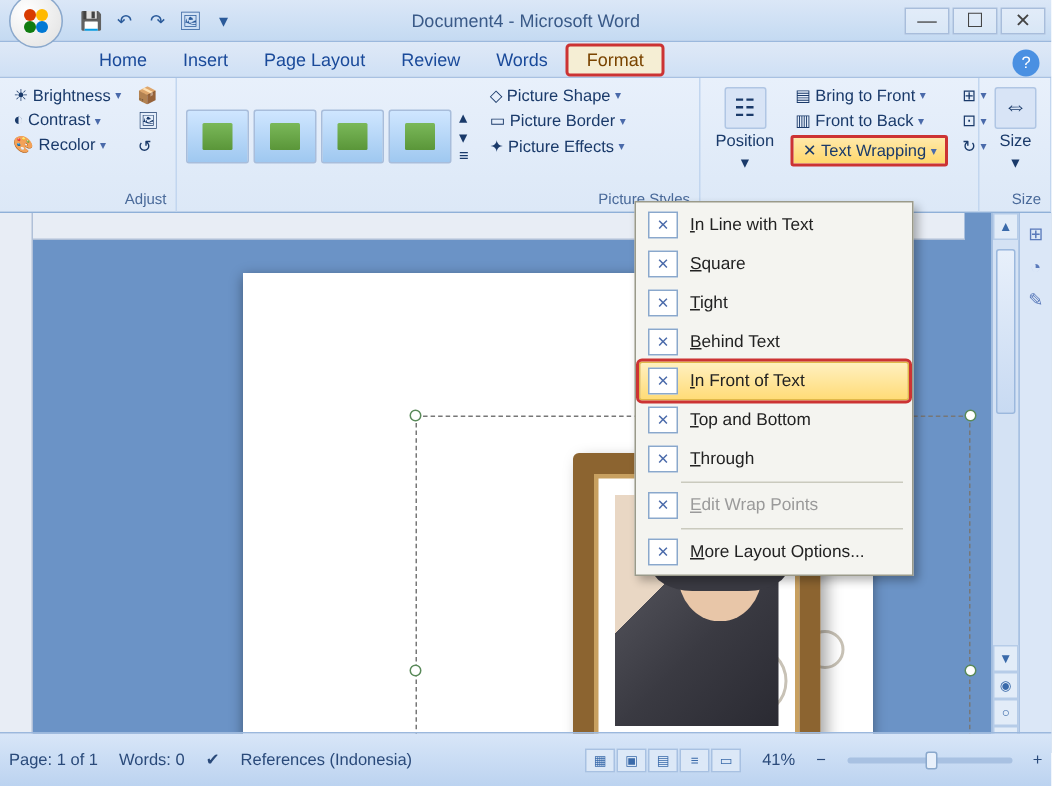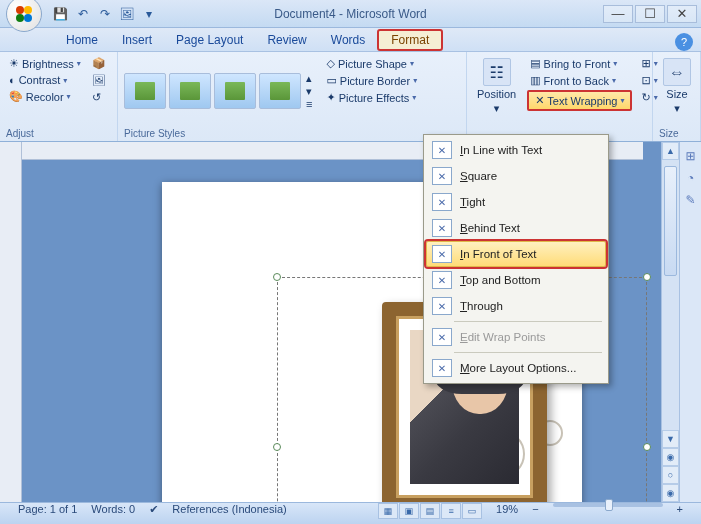--- a/index.html
+++ b/index.html
@@ -14,21 +14,21 @@
 .win-btn { width: 30px; height: 18px; display: flex; align-items: center; justify-content: center; font-size: 13px; color: #444; background: rgba(255,255,255,0.3); border: 1px solid #a8bddb; cursor: pointer; }
 
 .tabs { height: 24px; background: linear-gradient(#dfe9f7,#cfe0f5); display: flex; align-items: flex-end; padding-left: 54px; font-size: 12px; border-bottom: 1px solid #a8c1e2;}
 .tab { padding: 4px 12px; color: #1a4a9a; cursor: pointer; }
 .tab.active { background: #f5eed4; border: 2px solid #cc3333; border-radius: 3px; color: #7a4400; font-weight: 500; padding: 2px 12px; }
 .help-btn { margin-left: auto; margin-right: 8px; width: 18px; height: 18px; border-radius: 50%; background: #4a90e2; color: #fff; font-size: 11px; display: flex; align-items: center; justify-content: center; }
 
 .ribbon { height: 90px; background: linear-gradient(#e8f0fb,#dce8f7); display: flex; border-bottom: 1px solid #8fb0d8; }
 .group { border-right: 1px solid #c2d6ef; padding: 4px 6px 2px; display: flex; flex-direction: column; }
 .group-body { flex: 1; display: flex; gap: 3px; }
-.group-label { font-size: 10px; color: #4a6a9a; text-align: left; padding-top: 2px; }
+.group-label { font-size: 10px; color: #4a6a9a; text-align: right; padding-top: 2px; }
 .vstack { display: flex; flex-direction: column; gap: 2px; }
 .ribbon-btn { display: flex; align-items: center; gap: 3px; font-size: 11px; color: #1a3a6a; padding: 1px 3px; cursor: pointer; white-space: nowrap; }
 .ribbon-btn .chev { font-size: 8px; color: #4a6aaa; }
 .style-gallery { display: flex; gap: 3px; align-items: center; }
 .style-thumb { width: 42px; height: 36px; background: linear-gradient(#cfe6ff,#9fc8f0); border: 1px solid #a8bddb; border-radius: 2px; position: relative; }
 .style-thumb::after { content:""; position:absolute; inset: 8px 10px; background: linear-gradient(#7ab859,#5a9639); border-radius: 1px;}
 .big-btn { display: flex; flex-direction: column; align-items: center; font-size: 11px; color: #1a3a6a; padding: 2px 4px; cursor: pointer; gap: 2px;}
 .big-btn .ic { width: 28px; height: 28px; background: #d8e4f6; border: 1px solid #b0c6e4; border-radius: 2px; display:flex; align-items:center; justify-content:center; font-size:16px;}
 
 .highlighted { border: 2px solid #cc3333 !important; border-radius: 3px; }
@@ -62,21 +62,21 @@
 
 .dropdown { position: absolute; top: 134px; left: 423px; width: 186px; background: #f4f4f0; border: 1px solid #9a9a8a; box-shadow: 3px 3px 6px rgba(0,0,0,.3); z-index: 50; padding: 2px; font-size: 11.5px;}
 .dd-item { display: flex; align-items: center; gap: 8px; padding: 4px 6px; cursor: pointer; color: #222; }
 .dd-item.disabled { color: #9a9a9a; }
 .dd-item.hover { background: linear-gradient(#fff0c0,#ffdc78); border: 1px solid #e0b84a; border-radius: 2px; padding: 3px 5px; }
 .dd-item.hl-red { outline: 2px solid #cc3333; }
 .dd-ic { width: 20px; height: 18px; background: #fff; border: 1px solid #8aa8cc; display: flex; align-items: center; justify-content: center; font-size: 10px; color: #4a6aaa;}
 .dd-sep { height: 1px; background: #cacabe; margin: 2px 4px 2px 28px; }
 .underline { text-decoration: underline; text-decoration-color: inherit;}
 
-.statusbar { position: absolute; bottom: 0; left: 0; right: 0; height: 22px; background: linear-gradient(#d8e6f8,#bcd3f0); display: flex; align-items: flex-start; font-size: 11px; color: #2a4a7a; padding: 0 18px; gap: 14px; border-top: 1px solid #9bb8dd;}
+.statusbar { position: absolute; bottom: 0; left: 0; right: 0; height: 36px; background: linear-gradient(#d8e6f8,#bcd3f0); display: flex; align-items: center; font-size: 11px; color: #2a4a7a; padding: 0 6px; gap: 14px; border-top: 1px solid #9bb8dd;}
 .statusbar .spacer { flex: 1; }
 .zoom-slider { width: 110px; height: 4px; background: #a8c1e2; position: relative; border-radius: 2px;}
 .zoom-slider .tick{position:absolute;top:-3px;left:50%;width:1px;height:10px;background:#6a8abb}
 .zoom-slider .knob{position:absolute;top:-4px;left:48%;width:8px;height:12px;background:#e8f0fb;border:1px solid #8aa8cc;border-radius:2px}
 .view-btns{display:flex;gap:1px}
 .view-btn{width:20px;height:16px;background:#dce8f7;border:1px solid #a8c1e2;display:flex;align-items:center;justify-content:center;font-size:9px;color:#3a6aaa}
 .side-icons { width: 22px; background:#dbe7f7; border-left:1px solid #a8c1e2; display:flex; flex-direction:column; gap:6px; align-items:center; padding-top:6px;}
 .side-icons div{width:16px;height:16px;font-size:12px;color:#5a7abb;display:flex;align-items:center;justify-content:center}
 </style>
 </head>
@@ -276,20 +276,20 @@
   <span>✔</span>
   <span>References (Indonesia)</span>
   <span class="spacer"></span>
   <div class="view-btns">
     <div class="view-btn">▦</div>
     <div class="view-btn">▣</div>
     <div class="view-btn">▤</div>
     <div class="view-btn">≡</div>
     <div class="view-btn">▭</div>
   </div>
-  <span>19%</span>
+  <span>41%</span>
   <span>−</span>
   <div class="zoom-slider">
       <div class="tick"></div>
       <div class="knob"></div>
     </div>
   <span>+</span>
 </div>
 
 </body></html>

